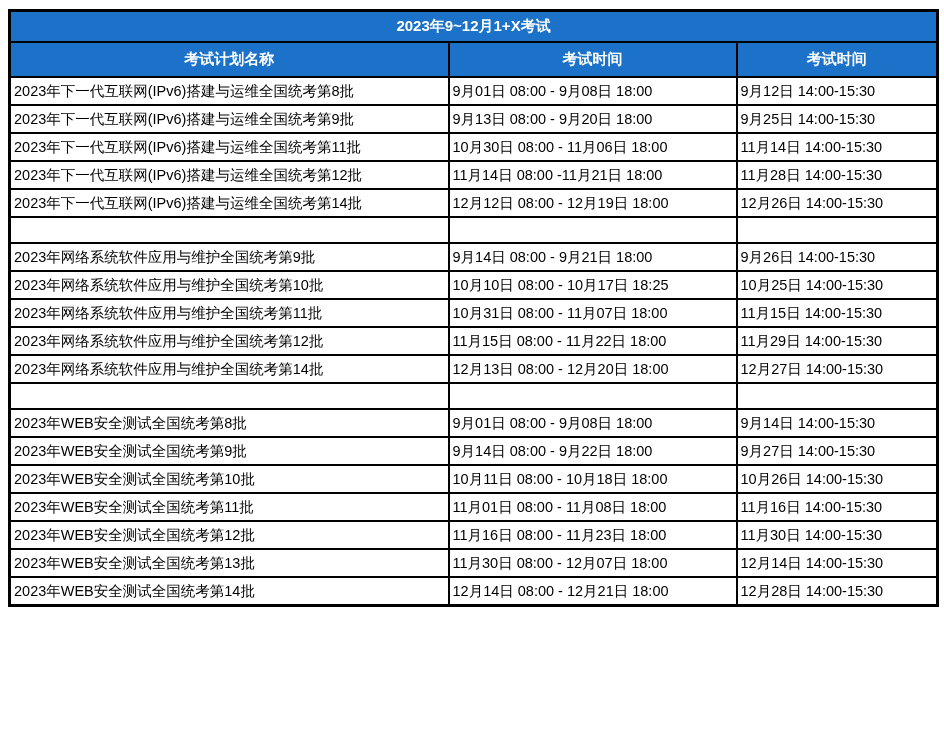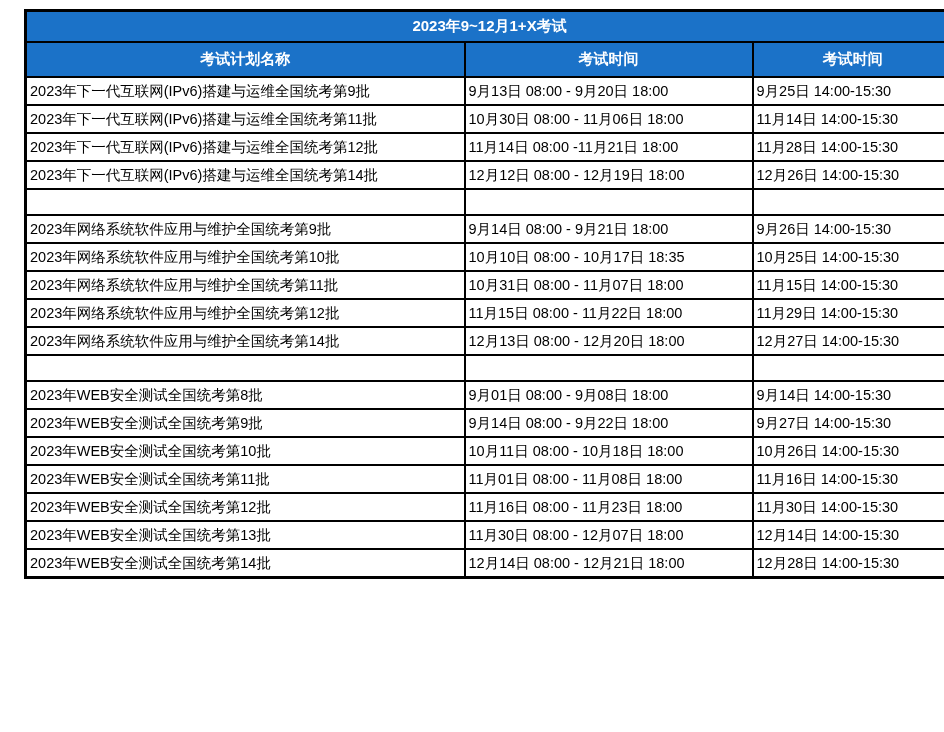--- a/index.html
+++ b/index.html
@@ -8,21 +8,21 @@
     --border-color:#000000;
     --body-text:#000000;
   }
   html,body{margin:0;padding:0;}
   body{
     width:944px;height:732px;
     background:#ffffff;
     font-family:"Liberation Sans","DejaVu Sans",sans-serif;
     overflow:hidden;
   }
-  .sheet{padding:9px 8px 0 8px;margin-left:16px;}
+  .sheet{padding:9px 8px 0 8px;}
   table{
     border-collapse:collapse;
     width:928px;
     table-layout:fixed;
     border:3px solid var(--border-color);
   }
   col.c1{width:439px;}
   col.c2{width:288px;}
   col.c3{width:201px;}
   td,th{
@@ -73,20 +73,25 @@
         <td class="title-cell" colspan="3">2023年9~12月1+X考试</td>
       </tr>
       <tr>
         <th class="col-header">考试计划名称</th>
         <th class="col-header">考试时间</th>
         <th class="col-header">考试时间</th>
       </tr>
     </thead>
     <tbody>
         <tr>
+          <td class="data">2023年下一代互联网(IPv6)搭建与运维全国统考第8批</td>
+          <td class="data">9月01日 08:00 - 9月08日 18:00</td>
+          <td class="data">9月12日 14:00-15:30</td>
+        </tr>
+        <tr>
           <td class="data">2023年下一代互联网(IPv6)搭建与运维全国统考第9批</td>
           <td class="data">9月13日 08:00 - 9月20日 18:00</td>
           <td class="data">9月25日 14:00-15:30</td>
         </tr>
         <tr>
           <td class="data">2023年下一代互联网(IPv6)搭建与运维全国统考第11批</td>
           <td class="data">10月30日 08:00 - 11月06日 18:00</td>
           <td class="data">11月14日 14:00-15:30</td>
         </tr>
         <tr>
@@ -104,21 +109,21 @@
           <td class="data"></td>
           <td class="data"></td>
         </tr>
         <tr>
           <td class="data">2023年网络系统软件应用与维护全国统考第9批</td>
           <td class="data">9月14日 08:00 - 9月21日 18:00</td>
           <td class="data">9月26日 14:00-15:30</td>
         </tr>
         <tr>
           <td class="data">2023年网络系统软件应用与维护全国统考第10批</td>
-          <td class="data">10月10日 08:00 - 10月17日 18:35</td>
+          <td class="data">10月10日 08:00 - 10月17日 18:25</td>
           <td class="data">10月25日 14:00-15:30</td>
         </tr>
         <tr>
           <td class="data">2023年网络系统软件应用与维护全国统考第11批</td>
           <td class="data">10月31日 08:00 - 11月07日 18:00</td>
           <td class="data">11月15日 14:00-15:30</td>
         </tr>
         <tr>
           <td class="data">2023年网络系统软件应用与维护全国统考第12批</td>
           <td class="data">11月15日 08:00 - 11月22日 18:00</td>

